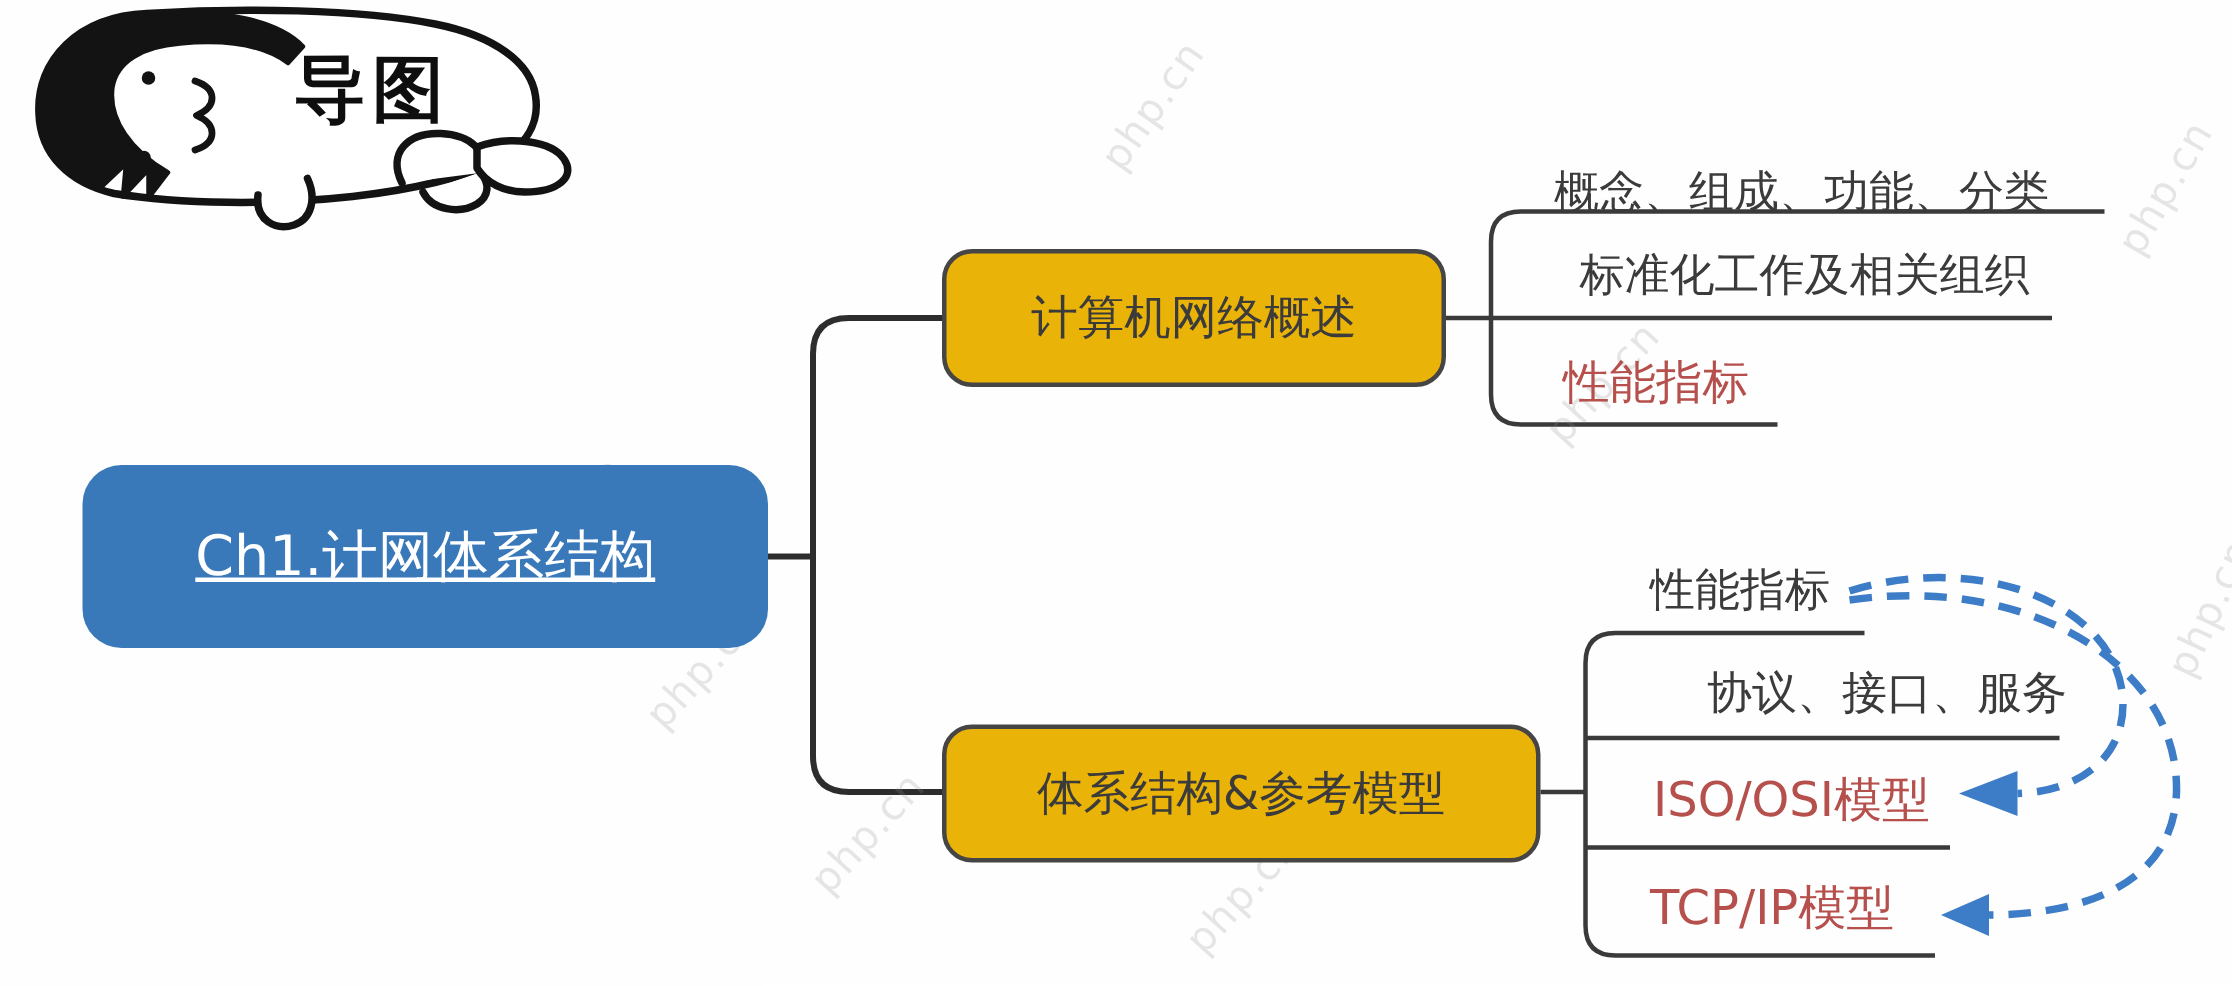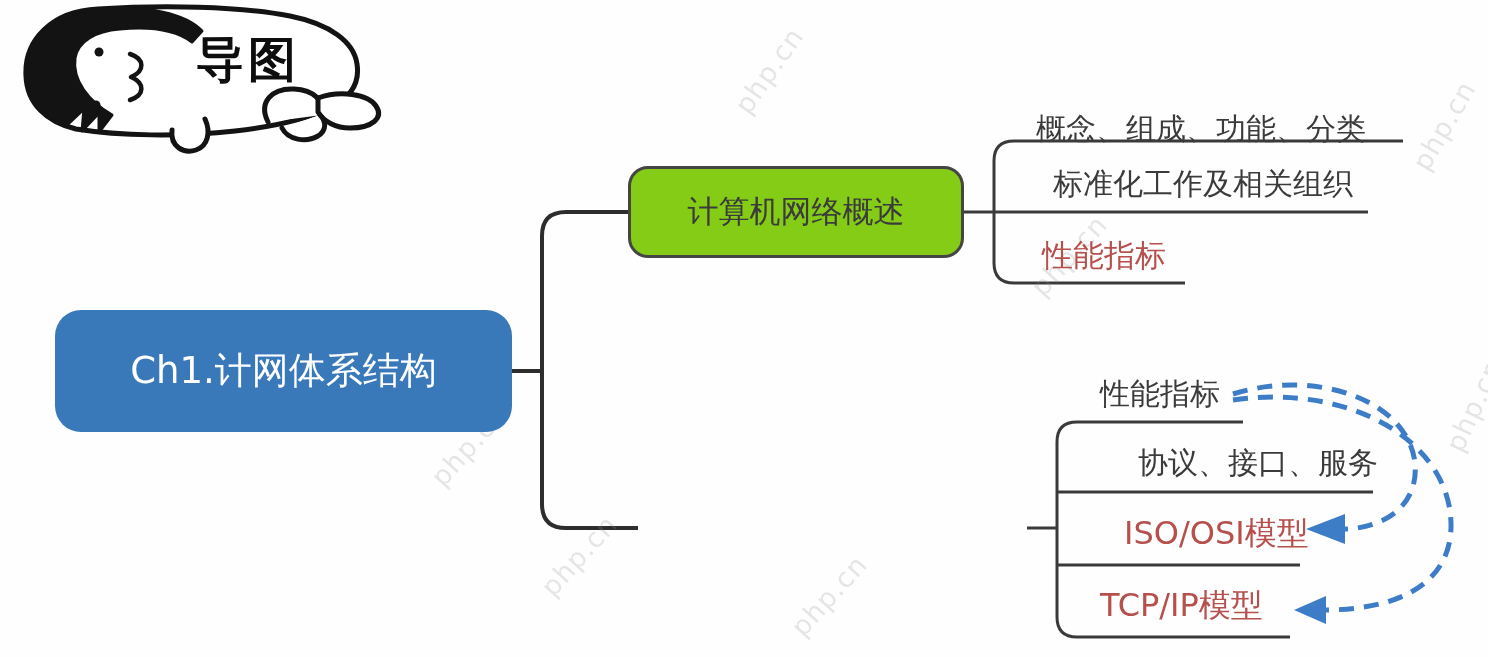--- a/index.html
+++ b/index.html
@@ -9,24 +9,24 @@
     font-family:"DejaVu Sans","Liberation Sans",sans-serif;
   }
   svg.overlay { position:absolute; left:0; top:0; width:1488px; height:657px; z-index:1; }
 
   .node {
     position:absolute; display:flex; align-items:center; justify-content:center;
     z-index:3; box-sizing:border-box; white-space:nowrap;
   }
   .root-node {
     left:55px; top:310px; width:457px; height:122px;
-    background:#3a79b9; border-radius:26px; color:#ffffff; font-size:37px;
+    background:#3a79b9; border-radius:26px; color:#ffffff; font-size:37px;text-decoration:underline;
   }
   .branch-node {
-    background:#84cc16; border:3px solid #454545; border-radius:20px;
+    background:#eab308; border:3px solid #454545; border-radius:20px;
     color:#3b3b3b; font-size:31px;
   }
   .branch-1 { left:628px; top:166px; width:336px; height:92px; }
   .branch-2 { left:628px; top:483px; width:399px; height:92px; }
 
   .leaf {
     position:absolute; z-index:3; white-space:nowrap;
     font-size:30px; color:#3b3b3b; line-height:1.15;
   }
   .leaf.em { font-weight:normal; color:#b5504d; }
@@ -101,23 +101,26 @@
 
   <div class="doodle-label">导图</div>
 
   <div class="node root-node">
     <span>Ch1.计网体系结构</span>
   </div>
 
   <div class="node branch-node branch-1">
     <span>计算机网络概述</span>
   </div>
+  <div class="node branch-node branch-2">
+    <span>体系结构&amp;参考模型</span>
+  </div>
 
   <div class="leaf" style="left:1036px; top:96px;margin-top:16px;">概念、组成、功能、分类</div>
   <div class="leaf" style="left:1053px; top:167px;">标准化工作及相关组织</div>
   <div class="leaf em" style="left:1042px; top:238px; font-size:31px;">性能指标</div>
 
   <div class="leaf" style="left:1100px; top:377px;">性能指标</div>
   <div class="leaf" style="left:1100px; top:446px;margin-left:38px;">协议、接口、服务</div>
-  <div class="leaf em" style="left:1102px; top:515px; font-size:32px;margin-left:22px;">ISO/OSI模型</div>
+  <div class="leaf em" style="left:1102px; top:515px; font-size:32px;">ISO/OSI模型</div>
   <div class="leaf em" style="left:1100px; top:587px; font-size:32px;">TCP/IP模型</div>
 
 </div>
 
 </body></html>

